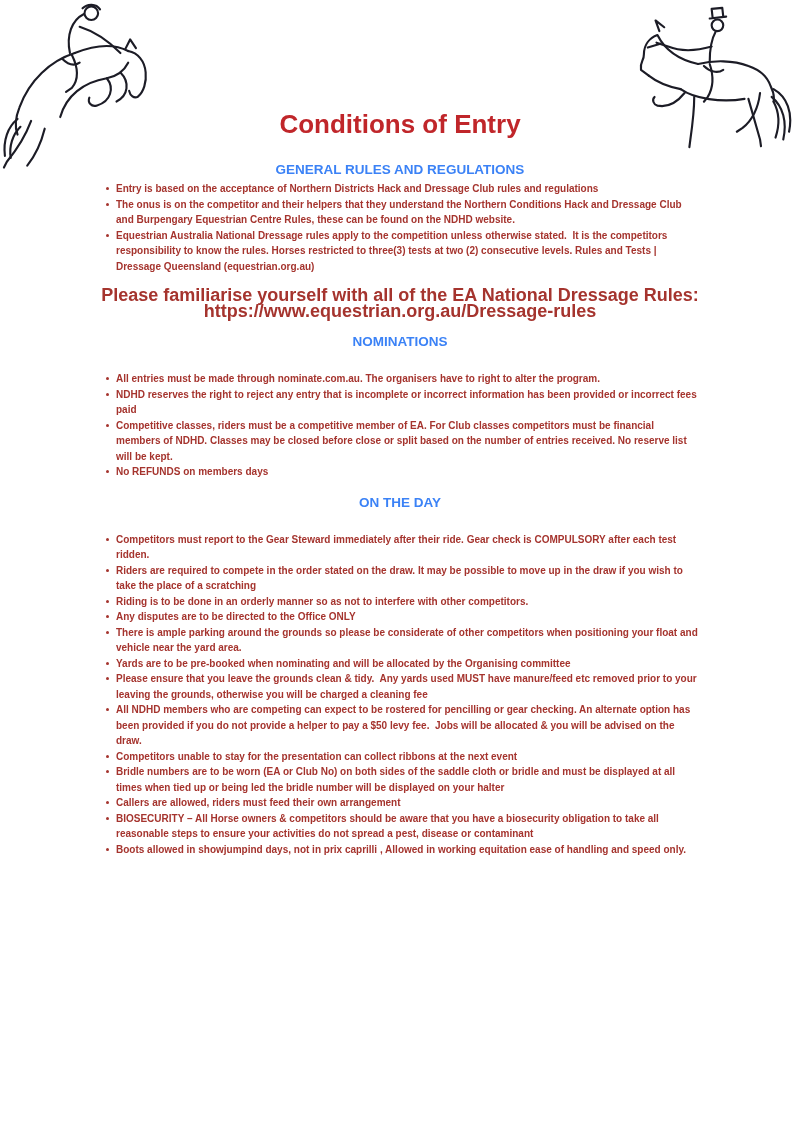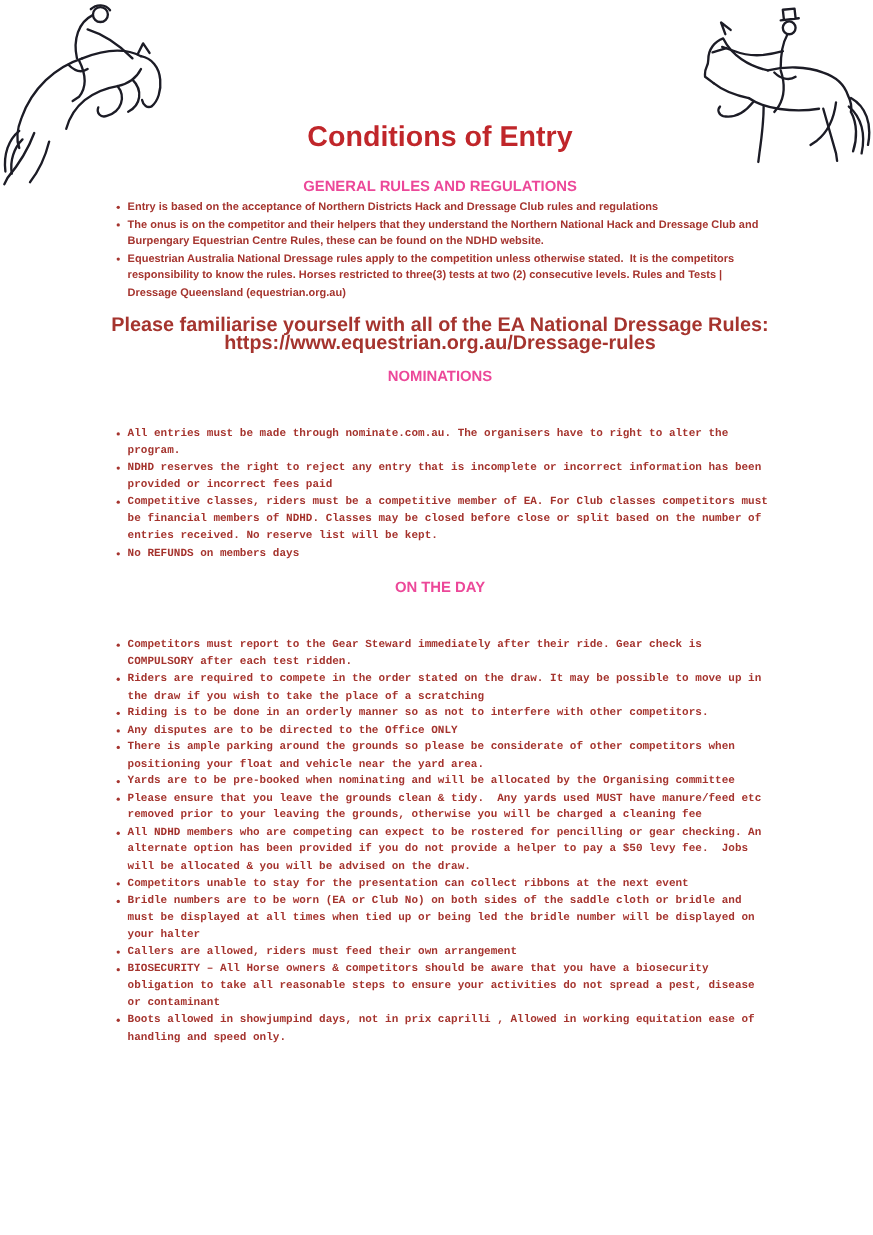--- a/index.html
+++ b/index.html
@@ -24,33 +24,33 @@
     line-height: 32px;
     font-weight: bold;
     color: #c0262a;
   }
   h2.section-heading {
     margin: 22px 0 3px 0;
     text-align: center;
     font-size: 13.5px;
     line-height: 16px;
     font-weight: bold;
-    color: #ec4899;
+    color: #3b82f6;
   }
   h2.section-heading.spaced { margin-top: 15px; }
   ul.rules {
     list-style: none;
     margin: 0;
     padding: 0 0 0 5px;
     color: #a5342e;
     font-size: 10px;
     font-weight: bold;
     line-height: 15.5px;
   }
-  ul.rules.after-blank { margin-top: 37px; font-family: Liberation Mono, monospace; }
+  ul.rules.after-blank { margin-top: 21px; }
   ul.rules li {
     position: relative;
     padding-left: 11px;
     white-space: pre-wrap;
   }
   ul.rules li::before {
     content: "";
     position: absolute;
     left: 1px;
     top: 6px;
@@ -115,21 +115,21 @@
     <path d="M94,64 C100,70 108,72 114,68"></path>
   </svg>
 
   <div class="content">
 
     <h1 class="title">Conditions of Entry</h1>
 
     <h2 class="section-heading">GENERAL RULES AND REGULATIONS</h2>
     <ul class="rules">
       <li>Entry is based on the acceptance of Northern Districts Hack and Dressage Club rules and regulations</li>
-      <li>The onus is on the competitor and their helpers that they understand the Northern National Hack and Dressage Club and Burpengary Equestrian Centre Rules, these can be found on the NDHD website.</li>
+      <li>The onus is on the competitor and their helpers that they understand the Northern Conditions Hack and Dressage Club and Burpengary Equestrian Centre Rules, these can be found on the NDHD website.</li>
       <li>Equestrian Australia National Dressage rules apply to the competition unless otherwise stated.  It is the competitors responsibility to know the rules. Horses restricted to three(3) tests at two (2) consecutive levels. Rules and Tests | Dressage Queensland (equestrian.org.au)</li>
     </ul>
 
     <div class="notice">
       <div>Please familiarise yourself with all of the EA National Dressage Rules:</div>
       <div>https://www.equestrian.org.au/Dressage-rules</div>
     </div>
 
     <h2 class="section-heading spaced">NOMINATIONS</h2>
     <ul class="rules after-blank">

